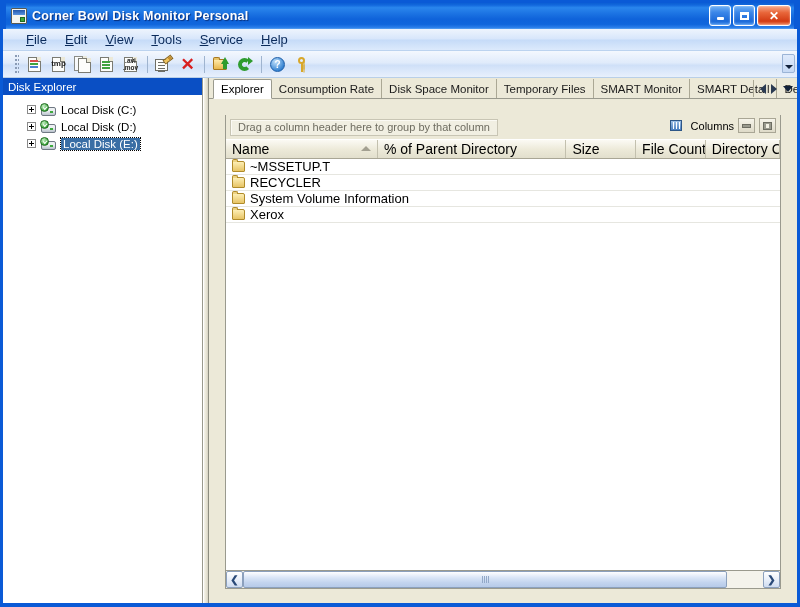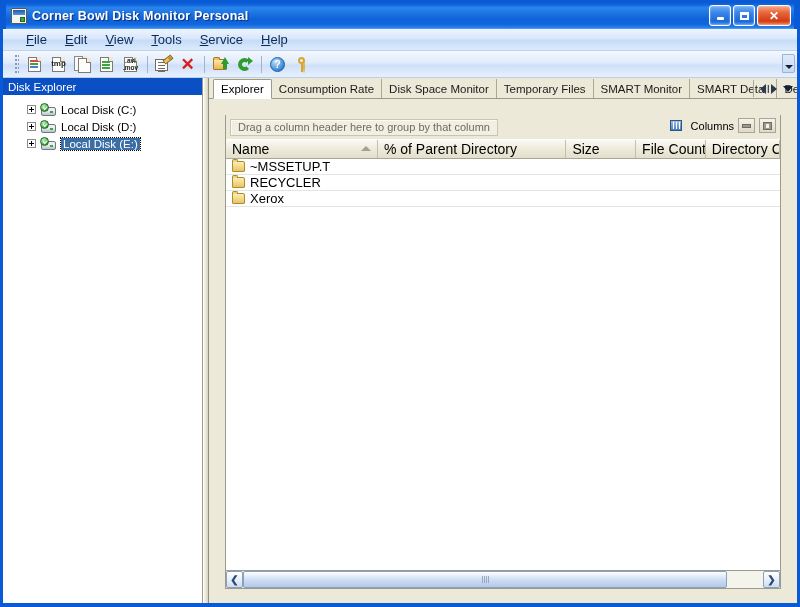--- a/index.html
+++ b/index.html
@@ -805,20 +805,24 @@
           <div class="row">
             <span class="row-folder"></span>
             <span class="row-name">~MSSETUP.T</span>
           </div>
           <div class="row">
             <span class="row-folder"></span>
             <span class="row-name">RECYCLER</span>
           </div>
           <div class="row">
             <span class="row-folder"></span>
+            <span class="row-name">System Volume Information</span>
+          </div>
+          <div class="row">
+            <span class="row-folder"></span>
             <span class="row-name">Xerox</span>
           </div>
         </div>
 
         <div class="hscroll">
           <div class="sb-arrow">❮</div>
           <div class="sb-track">
             <div class="sb-thumb"></div>
           </div>
           <div class="sb-arrow">❯</div>

